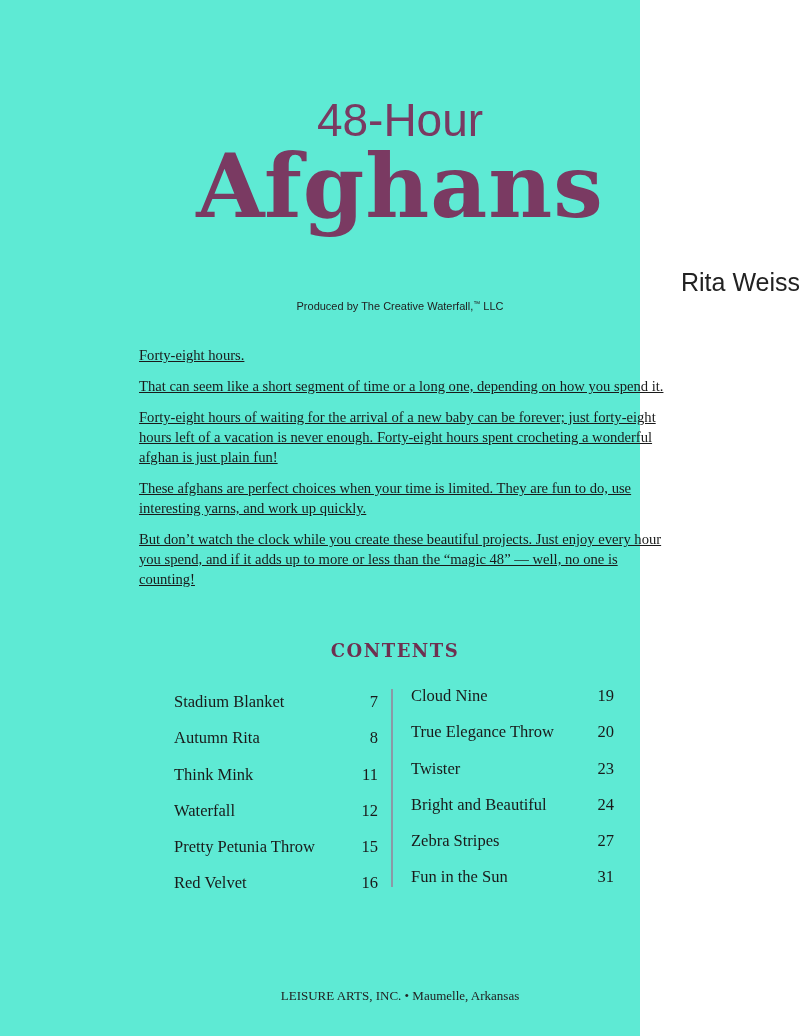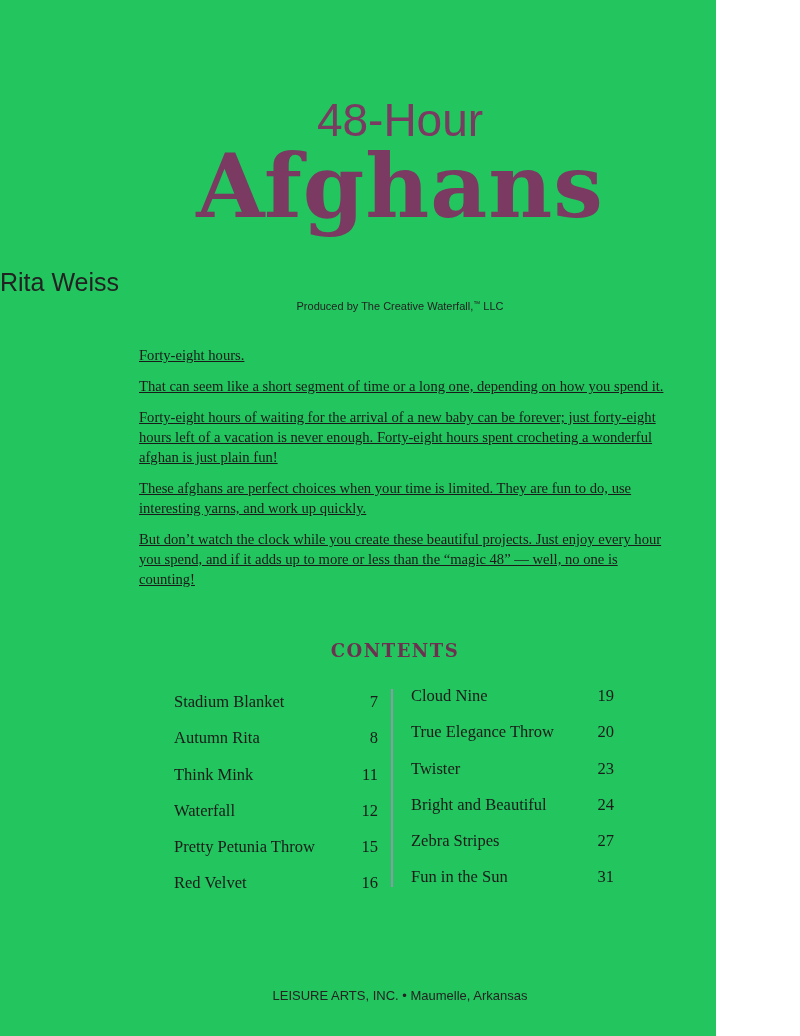--- a/index.html
+++ b/index.html
@@ -1,30 +1,30 @@
 <!DOCTYPE html>
 <html><head>
 <meta charset="utf-8">
 <style>
   html, body { margin:0; padding:0; background:#ffffff; }
   body { width:800px; height:1036px; position:relative; overflow:hidden; }
-  .page { position:absolute; left:0; top:0; width:716px; height:1036px; background:#22c55e; }
+  .page { position:absolute; left:0; top:0; width:640px; height:1036px; background:#5eead4; }
 
   .title-line1 {
     position:absolute; left:0; width:800px; top:92px; text-align:center;
     font-family:"Liberation Sans", sans-serif; font-size:46px; color:#7a3a62;
     letter-spacing:0px; line-height:56px;
   }
   .title-line2 {
     position:absolute; left:0; width:800px; top:136px; text-align:center;
     font-family:"DejaVu Serif", serif; font-weight:bold; font-size:88px; color:#7a3a62;
     line-height:100px; letter-spacing:1px;
   }
   .author {
-    position:absolute; left:0; width:800px; top:268px; text-align:left;
+    position:absolute; left:0; width:800px; top:268px; text-align:right;
     font-family:"Liberation Sans", sans-serif; font-size:25px; color:#222;
   }
   .producer {
     position:absolute; left:0; width:800px; top:300px; text-align:center;
     font-family:"Liberation Sans", sans-serif; font-size:11px; color:#222;
   }
   .tm { font-size:7px; vertical-align:4px; }
 
   .intro {
     position:absolute; left:139px; top:345px; width:530px;
@@ -45,21 +45,21 @@
   .toc-row { position:relative; height:36.3px; line-height:24px; }
   .toc-row .name { position:absolute; left:0; top:0; }
   .toc-row .page-num { position:absolute; right:0; top:0; text-align:right; }
 
   .divider {
     position:absolute; left:391px; top:689px; width:1.5px; height:198px; background:#8a9aa6;
   }
 
   .footer {
     position:absolute; left:0; width:800px; top:988px; text-align:center;
-    font-family:Liberation Sans, sans-serif; font-size:13px; color:#222;
+    font-family:Liberation Serif, serif; font-size:13px; color:#222;
   }
 </style>
 </head>
 <body>
 
 <div class="page">
 
   <div class="title-line1">48-Hour</div>
   <div class="title-line2">Afghans</div>
 

